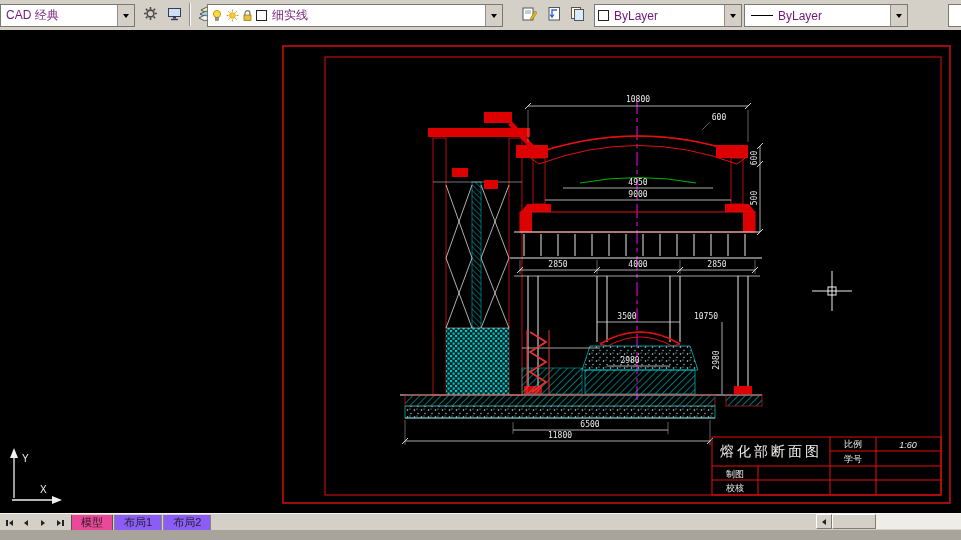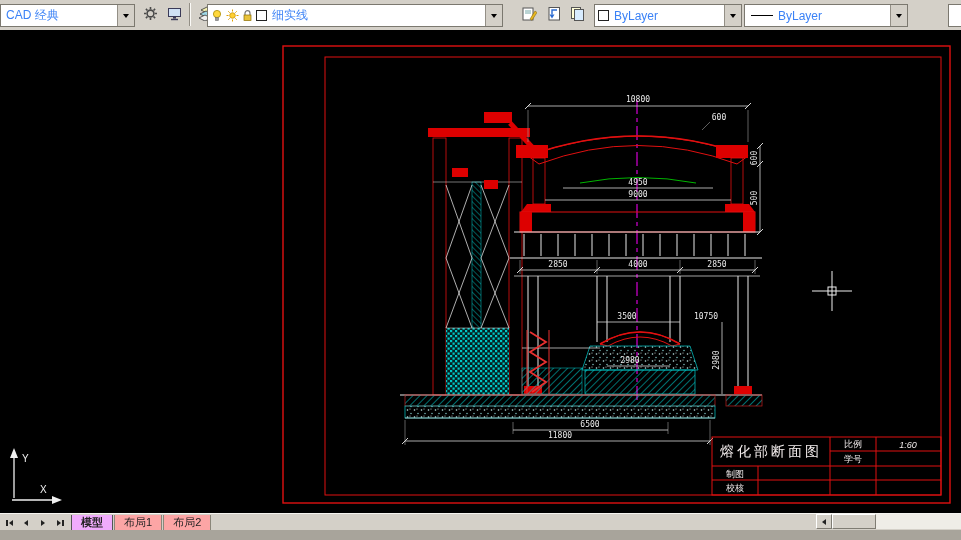--- a/index.html
+++ b/index.html
@@ -3,21 +3,21 @@
 <meta charset="utf-8">
 <style>
   html,body{margin:0;padding:0}
   body{width:961px;height:540px;overflow:hidden;background:#000;font-family:"Liberation Sans",sans-serif}
   .app{position:relative;width:961px;height:540px}
 
   
   .toolbar{position:absolute;top:0;left:0;width:961px;height:30px;background:#d4d0c8;border-bottom:1px solid #97938a}
   .tbtn{position:absolute;top:3px;width:23px;height:23px;background:#d4d0c8;border:1px solid #d4d0c8;padding:0;display:flex;align-items:center;justify-content:center;cursor:default}
   .sep{position:absolute;top:3px;height:23px;width:0;border-left:1px solid #938f86;border-right:1px solid #fbfaf7}
-  .combo{position:absolute;top:4px;height:21px;background:#fff;border:1px solid #7b786f;display:flex;align-items:center;font-size:12px;color:#3b82f6;overflow:hidden}
+  .combo{position:absolute;top:4px;height:21px;background:#fff;border:1px solid #7b786f;display:flex;align-items:center;font-size:12px;color:#701a75;overflow:hidden}
   .combo-text{padding-left:5px;white-space:nowrap}
   .arrowbtn{margin-left:auto;width:16px;align-self:stretch;background:#d4d0c8;border-left:1px solid #938f86;display:flex;align-items:center;justify-content:center}
   .arr{width:0;height:0;border-left:3.5px solid transparent;border-right:3.5px solid transparent;border-top:4px solid #000}
   .lyr-ico{margin-left:3px;display:flex;align-items:center}
   .ltsample{width:22px;height:1px;background:#000;margin-left:6px}
 
   
   .canvas{position:absolute;top:30px;left:0;width:961px;height:483px;background:#000}
   .dimtext{fill:#ececec;font-size:8px;font-family:"DejaVu Sans Mono",monospace;text-anchor:middle}
   .dimline{stroke:#d6d6d6;stroke-width:0.8;fill:none}
@@ -28,22 +28,22 @@
   .tbl{stroke:#e01010;stroke-width:1}
   .tbtext{fill:#efe9e9;font-size:9px;text-anchor:middle}
   .tbtitle{fill:#f3eded;font-size:14px;letter-spacing:3px;text-anchor:middle}
 
   
   .tabbar{position:absolute;top:513px;left:0;width:961px;height:17px;background:#d4d0c8;border-top:1px solid #f5f4f0;display:flex;align-items:center}
   .navbtn{width:16px;height:14px;margin-left:1px;display:flex;align-items:center;justify-content:center;gap:1px;background:#d4d0c8;border:none;padding:0}
   .tri-l{width:0;height:0;border-top:3px solid transparent;border-bottom:3px solid transparent;border-right:4px solid #222}
   .tri-r{width:0;height:0;border-top:3px solid transparent;border-bottom:3px solid transparent;border-left:4px solid #222}
   .endbar{width:2px;height:6px;background:#222}
-  .tab{height:15px;padding:0 9px;font-size:11px;display:flex;align-items:center;background:#fca5a5;border:1px solid #8a8679;border-top:none;color:#222;margin-right:1px}
-  .tab.active{background:#f0abfc;font-weight:bold;border-color:#555}
+  .tab{height:15px;padding:0 9px;font-size:11px;display:flex;align-items:center;background:#8b5cf6;border:1px solid #8a8679;border-top:none;color:#222;margin-right:1px}
+  .tab.active{background:#ec4899;font-weight:normal;border-color:#555}
   .hscroll{position:absolute;left:816px;top:514px;height:15px;width:145px;display:flex}
   .sbtn{width:16px;height:15px;background:#d4d0c8;border:1px solid;border-color:#fff #7f7c73 #7f7c73 #fff;display:flex;align-items:center;justify-content:center;padding:0}
   .strack{flex:1;background:#efede7}
   .sthumb{width:42px;height:13px;background:#d4d0c8;border:1px solid;border-color:#fff #7f7c73 #7f7c73 #fff}
   .bottomstrip{position:absolute;top:530px;left:0;width:961px;height:10px;background:#a8a49b}
 </style>
 </head>
 <body>
 
 <div class="app">

